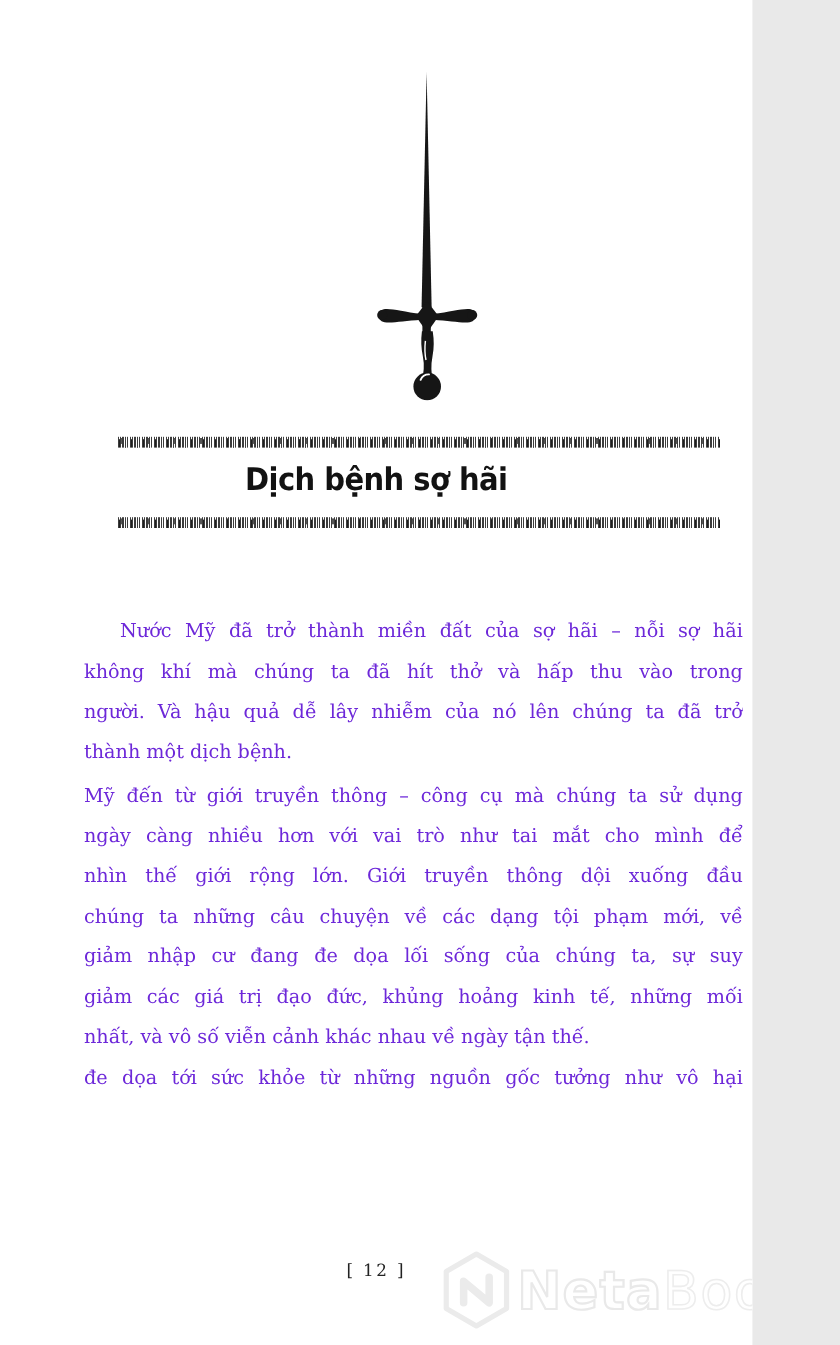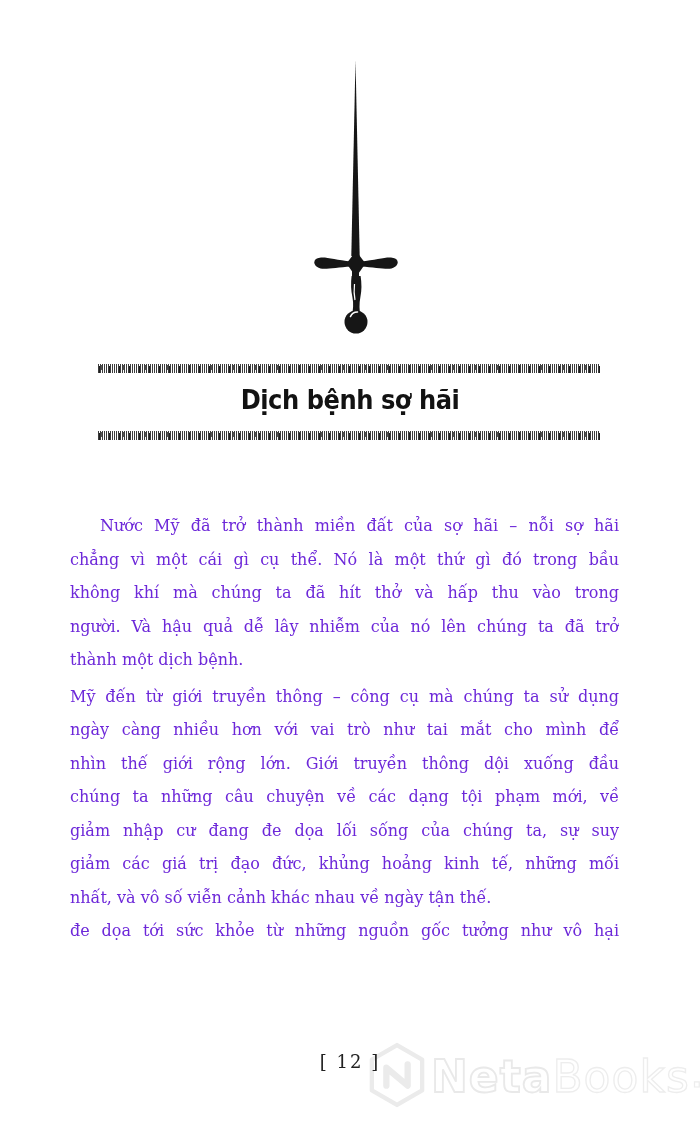--- a/index.html
+++ b/index.html
@@ -1,19 +1,19 @@
 <!DOCTYPE html>
 <html><head>
 <meta charset="utf-8">
 <style>
   * { margin: 0; padding: 0; box-sizing: border-box; }
   html, body { background: #e9e9e9; }
   .page {
     position: relative;
-    width: 700px;
+    width: 627px;
     height: 1121px;
     background: #ffffff;
     overflow: hidden;
     font-family: "DejaVu Serif", serif;
     color: #1b1b1b;
   }
 
   
   .sword {
     position: absolute;
@@ -74,21 +74,21 @@
   }
   .line.first { text-indent: 30px; }
   .line.last { text-align-last: left; }
 
   
   .footer {
     position: absolute;
     left: 0; right: 0;
     top: 1051px;
     text-align: center;
-    font-size: 18px;
+    font-size: 14px;
     letter-spacing: 2px;
     color: #222;
     z-index: 3;
   }
 
   
   .watermark {
     position: absolute;
     left: 368px;
     top: 1042px;
@@ -154,21 +154,20 @@
     </svg>
   </div>
 
   <div class="rule rule-top"></div>
   <h1 class="title">Dịch bệnh sợ hãi</h1>
   <div class="rule rule-bottom"></div>
 
   <div class="body">
       <div class="paragraph">
         <div class="line first">Nước Mỹ đã trở thành miền đất của sợ hãi – nỗi sợ hãi</div>
-        <div class="line">chẳng vì một cái gì cụ thể. Nó là một thứ gì đó trong bầu</div>
         <div class="line">không khí mà chúng ta đã hít thở và hấp thu vào trong</div>
         <div class="line">người. Và hậu quả dễ lây nhiễm của nó lên chúng ta đã trở</div>
         <div class="line last">thành một dịch bệnh.</div>
       </div>
       <div class="paragraph">
         <div class="line">Mỹ đến từ giới truyền thông – công cụ mà chúng ta sử dụng</div>
         <div class="line">ngày càng nhiều hơn với vai trò như tai mắt cho mình để</div>
         <div class="line">nhìn thế giới rộng lớn. Giới truyền thông dội xuống đầu</div>
         <div class="line">chúng ta những câu chuyện về các dạng tội phạm mới, về</div>
         <div class="line">giảm nhập cư đang đe dọa lối sống của chúng ta, sự suy</div>

